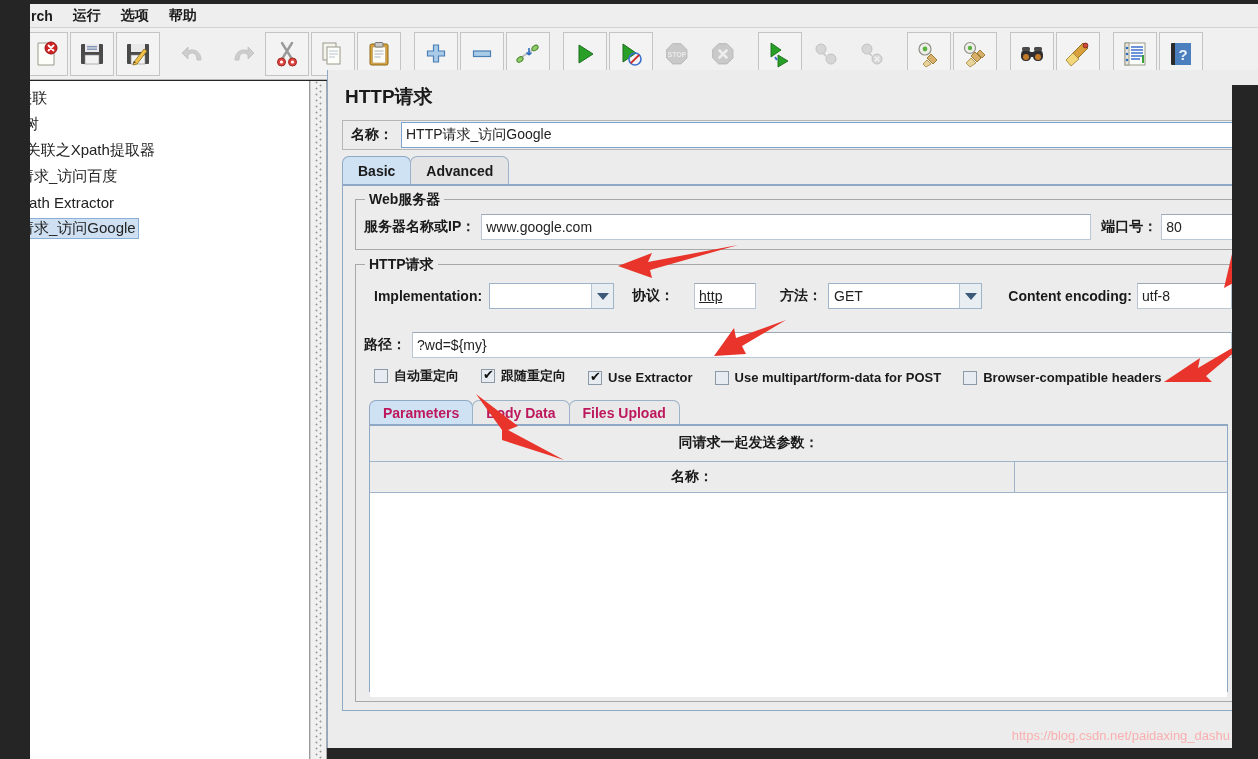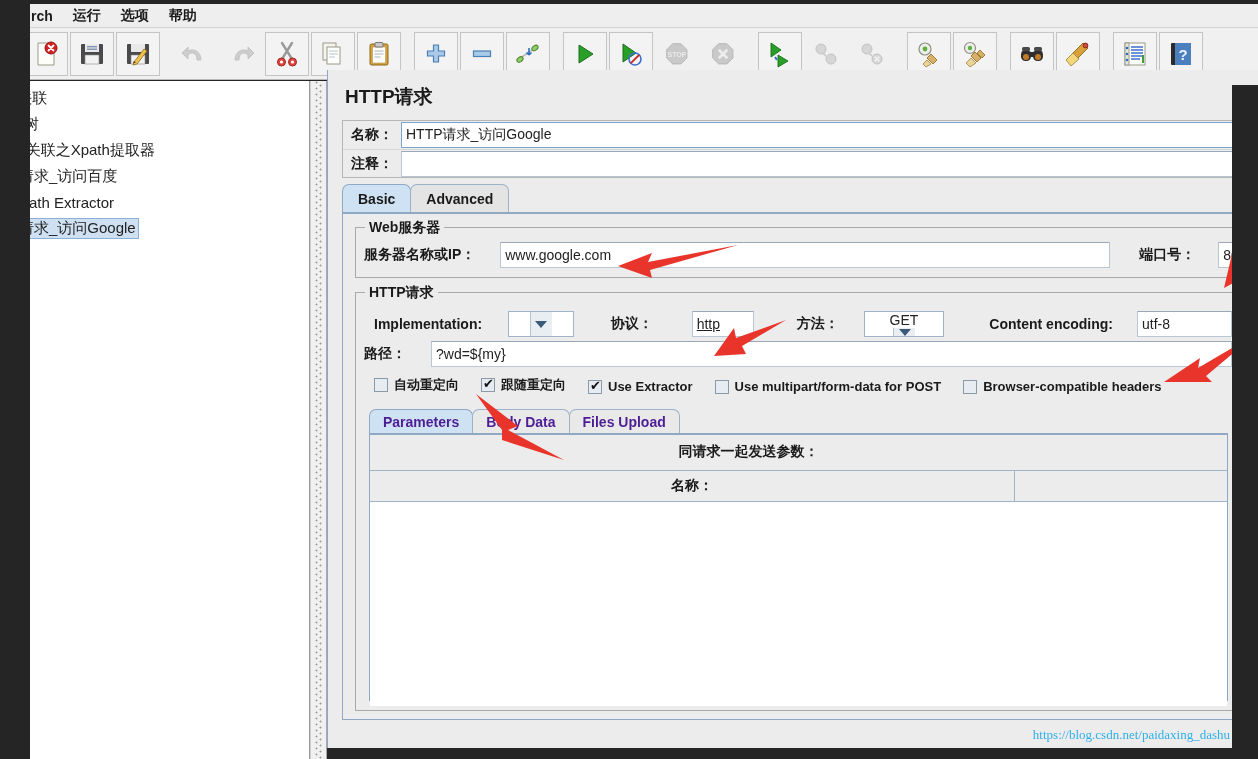--- a/index.html
+++ b/index.html
@@ -121,27 +121,27 @@
     border-top:2px solid #8fa8c4;
     padding:9px 8px 8px 8px;
   }
 
   
   .group { position:relative; border:1px solid #a9a9a9; margin:8px 4px 0 4px; padding:14px 8px 9px 8px; }
   .group > .gtitle {
     position:absolute; top:-9px; left:9px; background:#ececec;
     padding:0 4px; font-size:14px; font-weight:bold; color:#1a1a1a;
   }
-  .grow { display:flex; align-items:center; height:26px;gap:19px; }
+  .grow { display:flex; align-items:center; height:26px; }
   .glabel { font-size:14px; font-weight:bold; color:#1a1a1a; white-space:nowrap; }
 
   
   .combo {
     height:26px; background:#ffffff; border:1px solid #9fb4c8;
-    display:flex; align-items:center; position:relative;flex-direction:column;
+    display:flex; align-items:center; position:relative;
   }
   .combo .val { flex:1; font-size:14px; color:#222; padding:0 5px; white-space:nowrap; }
   .combo .arrow-btn {
     width:22px; height:24px; background:#e9eef3; border-left:1px solid #b6c4d2;
     display:flex; align-items:center; justify-content:center;
   }
   .caret { width:0; height:0; border-left:6px solid transparent; border-right:6px solid transparent; border-top:7px solid #3c5a78; }
 
   
   .cbrow { display:flex; align-items:flex-end; margin:9px 0 0 10px; }
@@ -152,21 +152,21 @@
   }
   .cbox.checked::after {
     content:"\2714"; position:absolute; left:1px; top:-3px;
     font-size:13px; color:#111; font-family:"DejaVu Sans", sans-serif;
   }
   .cblabel { font-size:13px; color:#1a1a1a; font-weight:bold; }
 
   
   .itabstrip { display:flex; align-items:flex-end; margin:14px 0 0 5px; height:25px; }
   .itab {
-    height:24px; padding:0 13px; font-size:14px; font-weight:bold; color:#4c1d95;
+    height:24px; padding:0 13px; font-size:14px; font-weight:bold; color:#be185d;
     display:flex; align-items:center;
     border:1px solid #9bb2c9; border-bottom:none;
     border-radius:7px 7px 0 0; background:#e9e9e9; margin-right:-1px;
   }
   .itab.active { background:#cfe2f4; border-color:#8fa8c4; }
   .itab-body {
     margin:0 4px 0 5px; border:1px solid #8fa8c4; border-top:2px solid #8fa8c4;
     background:#ececec; height:268px; position:relative;
   }
   .send-label {
@@ -184,22 +184,22 @@
   .pth.c1 { width:645px; }
   .pth.c2 { flex:1; border-right:none; }
   .pbody { background:#ffffff; height:204px; }
 
   
   .arrow { position:absolute; z-index:50; pointer-events:none; }
 
   
   .watermark {
     position:absolute; right:28px; bottom:16px; z-index:55;
-    font-size:13px; color:#0ea5e9; opacity:.85;
-    font-family:Liberation Serif, serif; white-space:nowrap;
+    font-size:13px; color:#fca5a5; opacity:.85;
+    font-family:Liberation Sans, sans-serif; white-space:nowrap;
   }
 </style>
 </head>
 <body>
 
 <div id="app">
 
   <div class="menubar">
     <div class="menu-item">rch</div>
     <div class="menu-item">运行</div>
@@ -457,24 +457,20 @@
   </div>
 
   <div class="main-panel">
 
     <div class="panel-title">HTTP请求</div>
 
     <div class="field-block">
       <div class="field-row">
         <div class="field-label">名称：</div>
         <div class="txtin focus">HTTP请求_访问Google</div>
-      </div>
-      <div class="field-row">
-        <div class="field-label">注释：</div>
-        <div class="txtin"></div>
       </div>
     </div>
 
     <div class="tabstrip">
       <div class="tab active">Basic</div>
       <div class="tab">Advanced</div>
     </div>
 
     <div class="tab-body">
 
@@ -508,21 +504,21 @@
             <span class="val">GET</span>
             <span class="arrow-btn">
                 <span class="caret"></span>
               </span>
           </div>
 
           <span class="glabel" style="margin-left:26px;">Content encoding:</span>
           <div class="txtin" style="margin-left:5px; width:95px; flex:none;">utf-8</div>
         </div>
 
-        <div class="grow" style="margin-top:4px;">
+        <div class="grow" style="margin-top:23px;">
           <span class="glabel">路径：</span>
           <div class="txtin" style="margin-left:6px;">?wd=${my}</div>
         </div>
 
         <div class="cbrow">
           <div class="cbitem">
             <span class="cbox"></span>
             <span class="cblabel">自动重定向</span>
           </div>
           <div class="cbitem">

